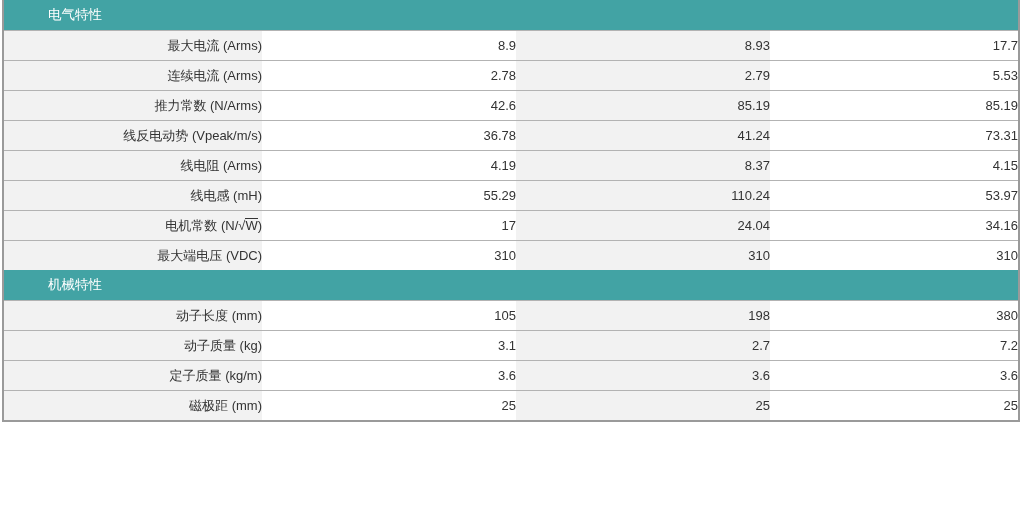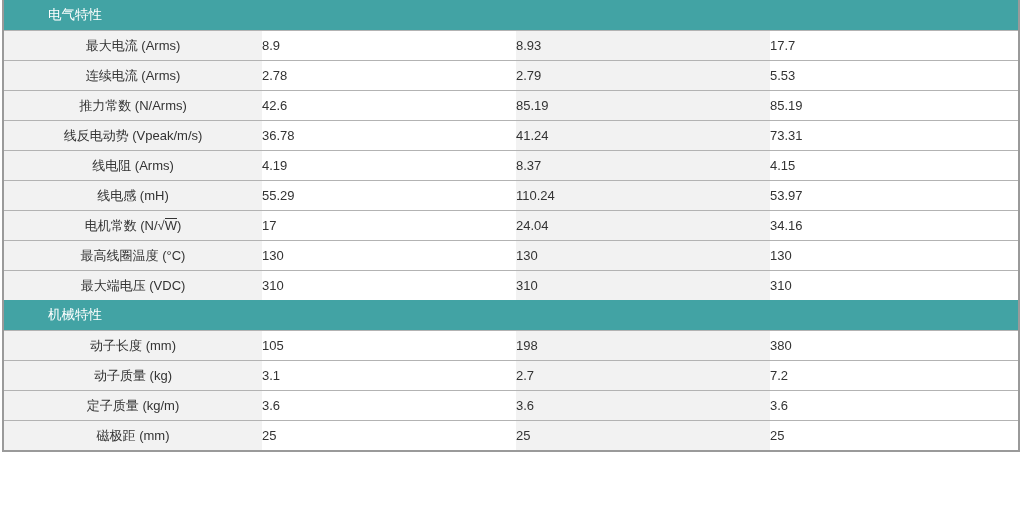--- a/index.html
+++ b/index.html
@@ -56,27 +56,27 @@
     border-top: 1px solid #b3b3b3;
     padding: 0;
     vertical-align: middle;
   }
 
   tr.data-row:first-of-type td { border-top: none; }
 
   td.label-cell {
     background: #f2f2f2;
     padding-left: 44px;
-    text-align: center;
+    text-align: right;
     color: #2e2e2e;
     font-size: 13.5px;
   }
 
   td.val-cell {
-    text-align: left;
+    text-align: right;
     background: #ffffff;
     font-size: 13px;
     color: #3a3a3a;
   }
 
   td.val-cell.shaded {
     background: #f2f2f2;
     margin-top: 7px;
   }
 
@@ -139,26 +139,20 @@
           <td class="val-cell shaded">110.24</td>
           <td class="val-cell">53.97</td>
         </tr>
         <tr class="data-row">
           <td class="label-cell"><span>电机常数 (N/√</span><span class="radical">W</span><span>)</span></td>
           <td class="val-cell">17</td>
           <td class="val-cell shaded">24.04</td>
           <td class="val-cell">34.16</td>
         </tr>
         <tr class="data-row">
-          <td class="label-cell">最高线圈温度 (°C)</td>
-          <td class="val-cell">130</td>
-          <td class="val-cell shaded">130</td>
-          <td class="val-cell">130</td>
-        </tr>
-        <tr class="data-row">
           <td class="label-cell">最大端电压 (VDC)</td>
           <td class="val-cell">310</td>
           <td class="val-cell shaded">310</td>
           <td class="val-cell">310</td>
         </tr>
         <tr class="section-head">
           <th colspan="4">机械特性</th>
         </tr>
         <tr class="data-row">
           <td class="label-cell">动子长度 (mm)</td>

